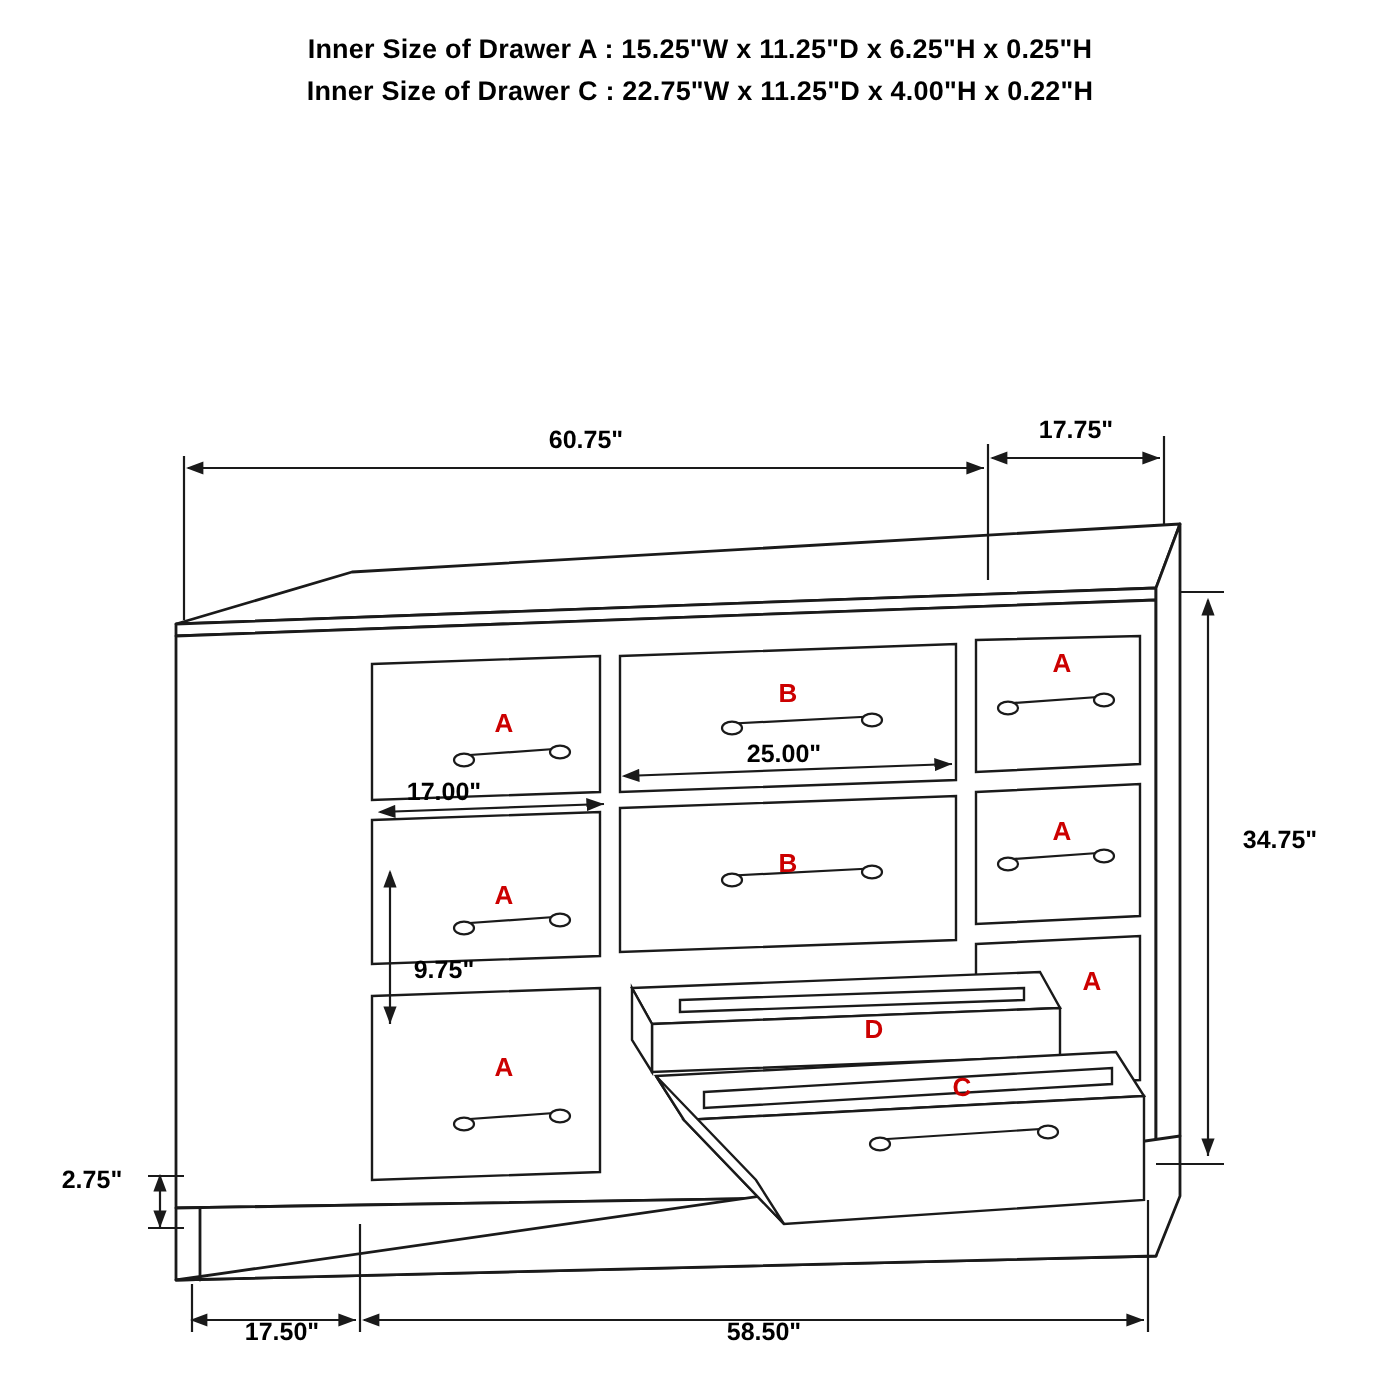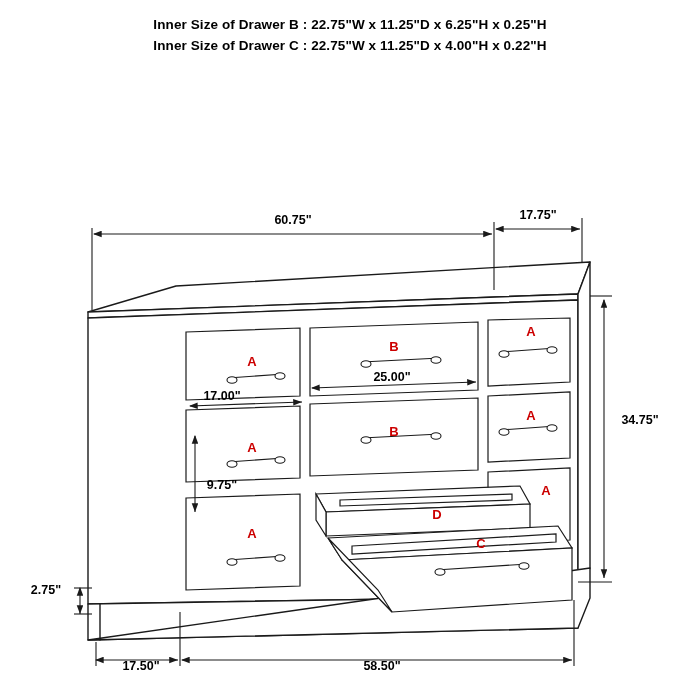--- a/index.html
+++ b/index.html
@@ -53,21 +53,21 @@
     font-weight: bold;
     fill: #cc0000;
   }
 </style>
 </head>
 <body>
 
 <div id="stage">
 
   <div class="spec-block">
-    <div class="spec-line">Inner Size of Drawer B : 22.75"W x 11.25"D x 6.25"H x 0.25"H</div>
+    <div class="spec-line">Inner Size of Drawer A : 15.25"W x 11.25"D x 6.25"H x 0.25"H</div>
     <div class="spec-line">Inner Size of Drawer C : 22.75"W x 11.25"D x 4.00"H x 0.22"H</div>
   </div>
 
   <svg class="diagram" viewBox="0 0 700 700">
     <defs>
       <marker id="arrEnd" markerWidth="9" markerHeight="9" refX="8" refY="3" orient="auto" markerUnits="strokeWidth">
         <path d="M0,0 L8,3 L0,6 z" fill="#1a1a1a"></path>
       </marker>
       <marker id="arrStart" markerWidth="9" markerHeight="9" refX="1" refY="3" orient="auto" markerUnits="strokeWidth">
         <path d="M8,0 L0,3 L8,6 z" fill="#1a1a1a"></path>

